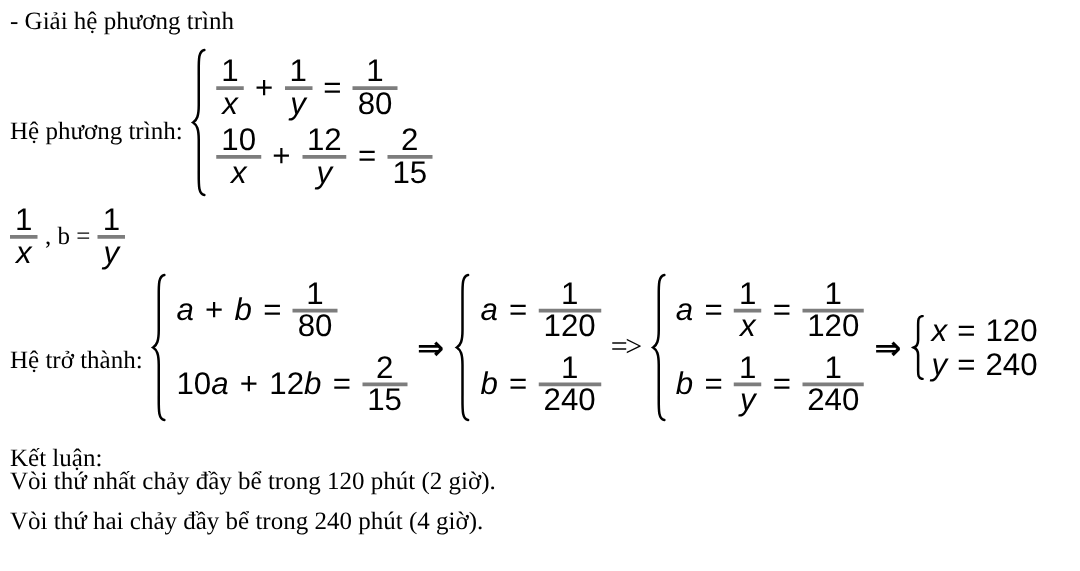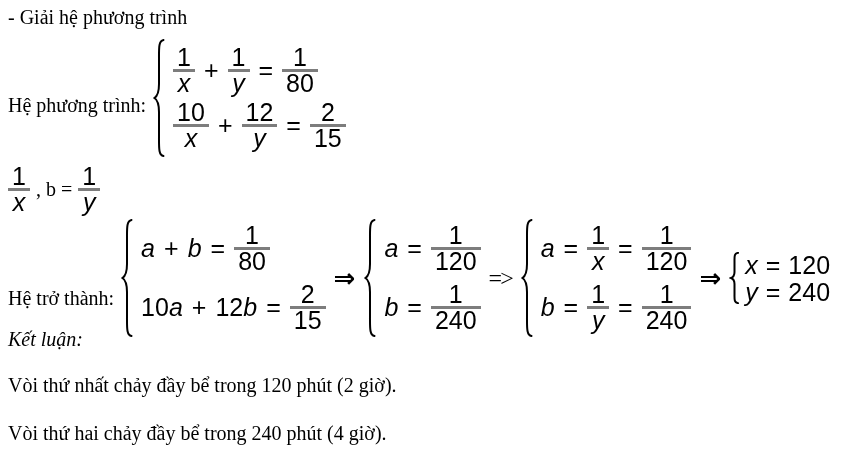--- a/index.html
+++ b/index.html
@@ -5,38 +5,38 @@
   html,body{margin:0;padding:0;background:#fff;}
   .page{
     position:relative;width:864px;height:457px;background:#fff;color:#000;
     font-family:"Liberation Serif","DejaVu Serif",serif;font-size:20px;overflow:hidden;
   }
   .row{position:absolute;left:8px;display:flex;align-items:center;white-space:nowrap;}
   #row-title{top:6px;}
   #row-sys1{top:38px;height:120px;}
   #row-step{top:161px;height:56px;gap:6px;}
   #row-chain{top:216px;height:124px;}
-  #row-kl{top:328px;font-style:italic;}
+  #row-kl{top:356px;}
   #row-line1{top:374px;}
-  #row-line2{top:422px;align-items:flex-end;}
+  #row-line2{top:406px;align-items:flex-end;}
 
   .math{font-family:"Liberation Sans","DejaVu Sans",sans-serif;font-size:25px;}
   .var{font-style:italic;}
   .system{display:flex;align-items:center;}
   .brace{display:flex;align-items:center;margin-right:7px;}
   .brace svg{display:block;}
   .eqcol{display:flex;flex-direction:column;gap:12px;}
   .eqcol.g8{gap:8px;}
   .eq{display:flex;align-items:center;gap:9px;}
   .term{display:inline-flex;}
   .frac{display:inline-flex;flex-direction:column;align-items:center;}
   .frac .fn,.frac .fd{padding:0 4px;line-height:21px;}
   .frac .bar{align-self:stretch;height:3px;background:var(--fracbar,#7d7d7d);margin:1px 0;}
   .label{margin-right:6px;margin-top:15px;}
-  .label-nudge{position:relative;top:13px;}
+  .label-nudge{position:relative;top:3px;}
   .arrow-implies{font-family:"Liberation Sans","DejaVu Sans",sans-serif;font-weight:bold;
     font-size:26px;margin:0 8px;}
   .arrow-text{font-family:"Liberation Serif","DejaVu Serif",serif;font-size:24px;
     letter-spacing:-2px;margin:0 8px;}
   .eqcol5{display:flex;flex-direction:column;gap:3px;}
   .eq5{display:flex;align-items:center;gap:8px;line-height:24px;}
 </style>
 </head>
 <body>
 

